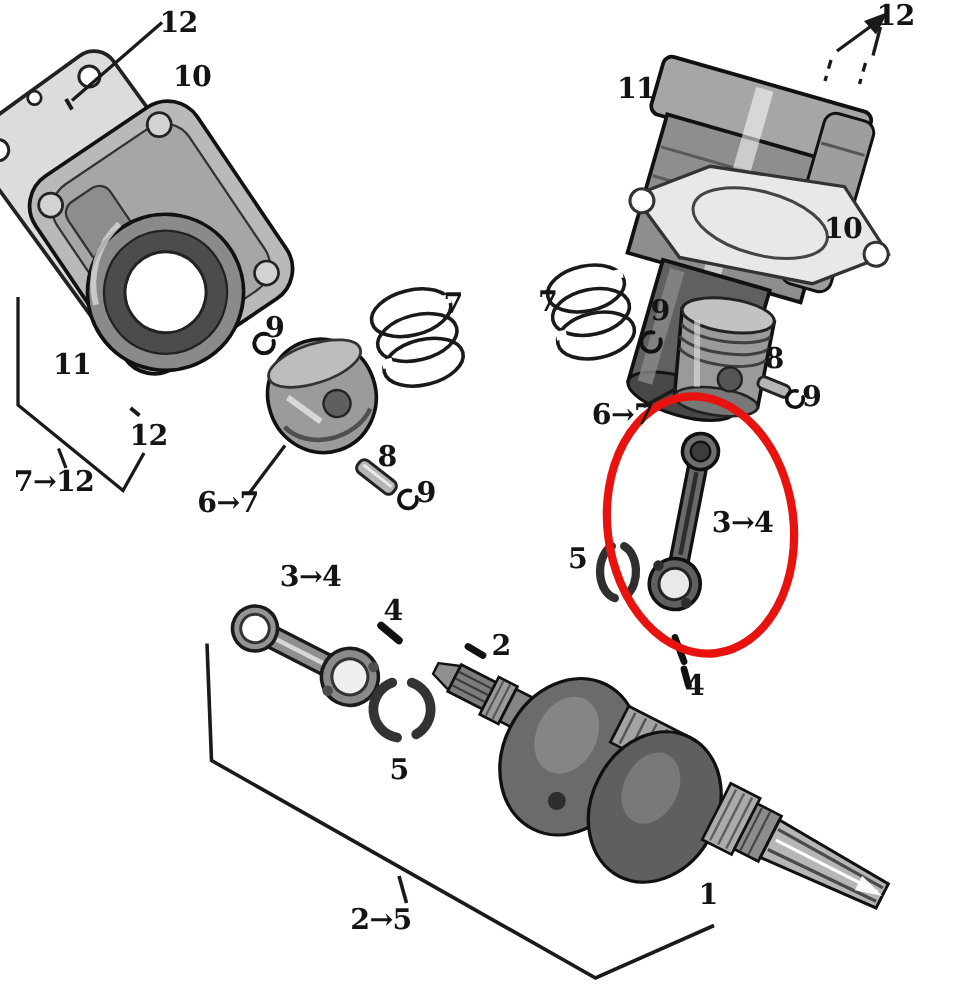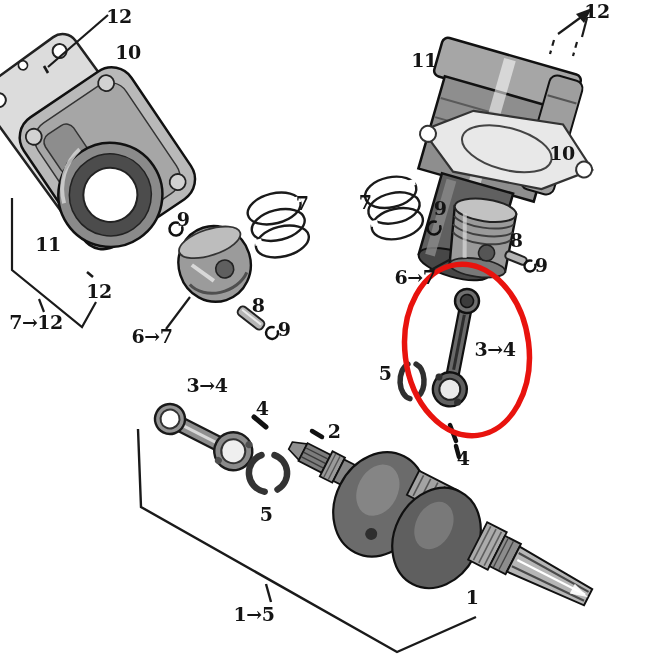--- a/index.html
+++ b/index.html
@@ -251,21 +251,21 @@
 <div class="callout" style="left:36px;top:322px">7→12</div>
 <div class="callout" style="left:183px;top:219px">9</div>
 <div class="callout" style="left:302px;top:203px">7</div>
 <div class="callout" style="left:152px;top:336px">6→7</div>
 <div class="callout" style="left:258px;top:305px">8</div>
 <div class="callout" style="left:284px;top:329px">9</div>
 <div class="callout" style="left:207px;top:385px">3→4</div>
 <div class="callout" style="left:262px;top:408px">4</div>
 <div class="callout" style="left:334px;top:431px">2</div>
 <div class="callout" style="left:266px;top:514px">5</div>
-<div class="callout" style="left:254px;top:614px">1→5</div>
+<div class="callout" style="left:254px;top:614px">2→5</div>
 <div class="callout" style="left:472px;top:597px">1</div>
 <div class="callout" style="left:424px;top:60px">11</div>
 <div class="callout" style="left:597px;top:11px">12</div>
 <div class="callout" style="left:562px;top:153px">10</div>
 <div class="callout" style="left:365px;top:202px">7</div>
 <div class="callout" style="left:440px;top:208px">9</div>
 <div class="callout" style="left:516px;top:240px">8</div>
 <div class="callout" style="left:541px;top:265px">9</div>
 <div class="callout" style="left:415px;top:277px">6→7</div>
 <div class="callout" style="left:495px;top:349px">3→4</div>

